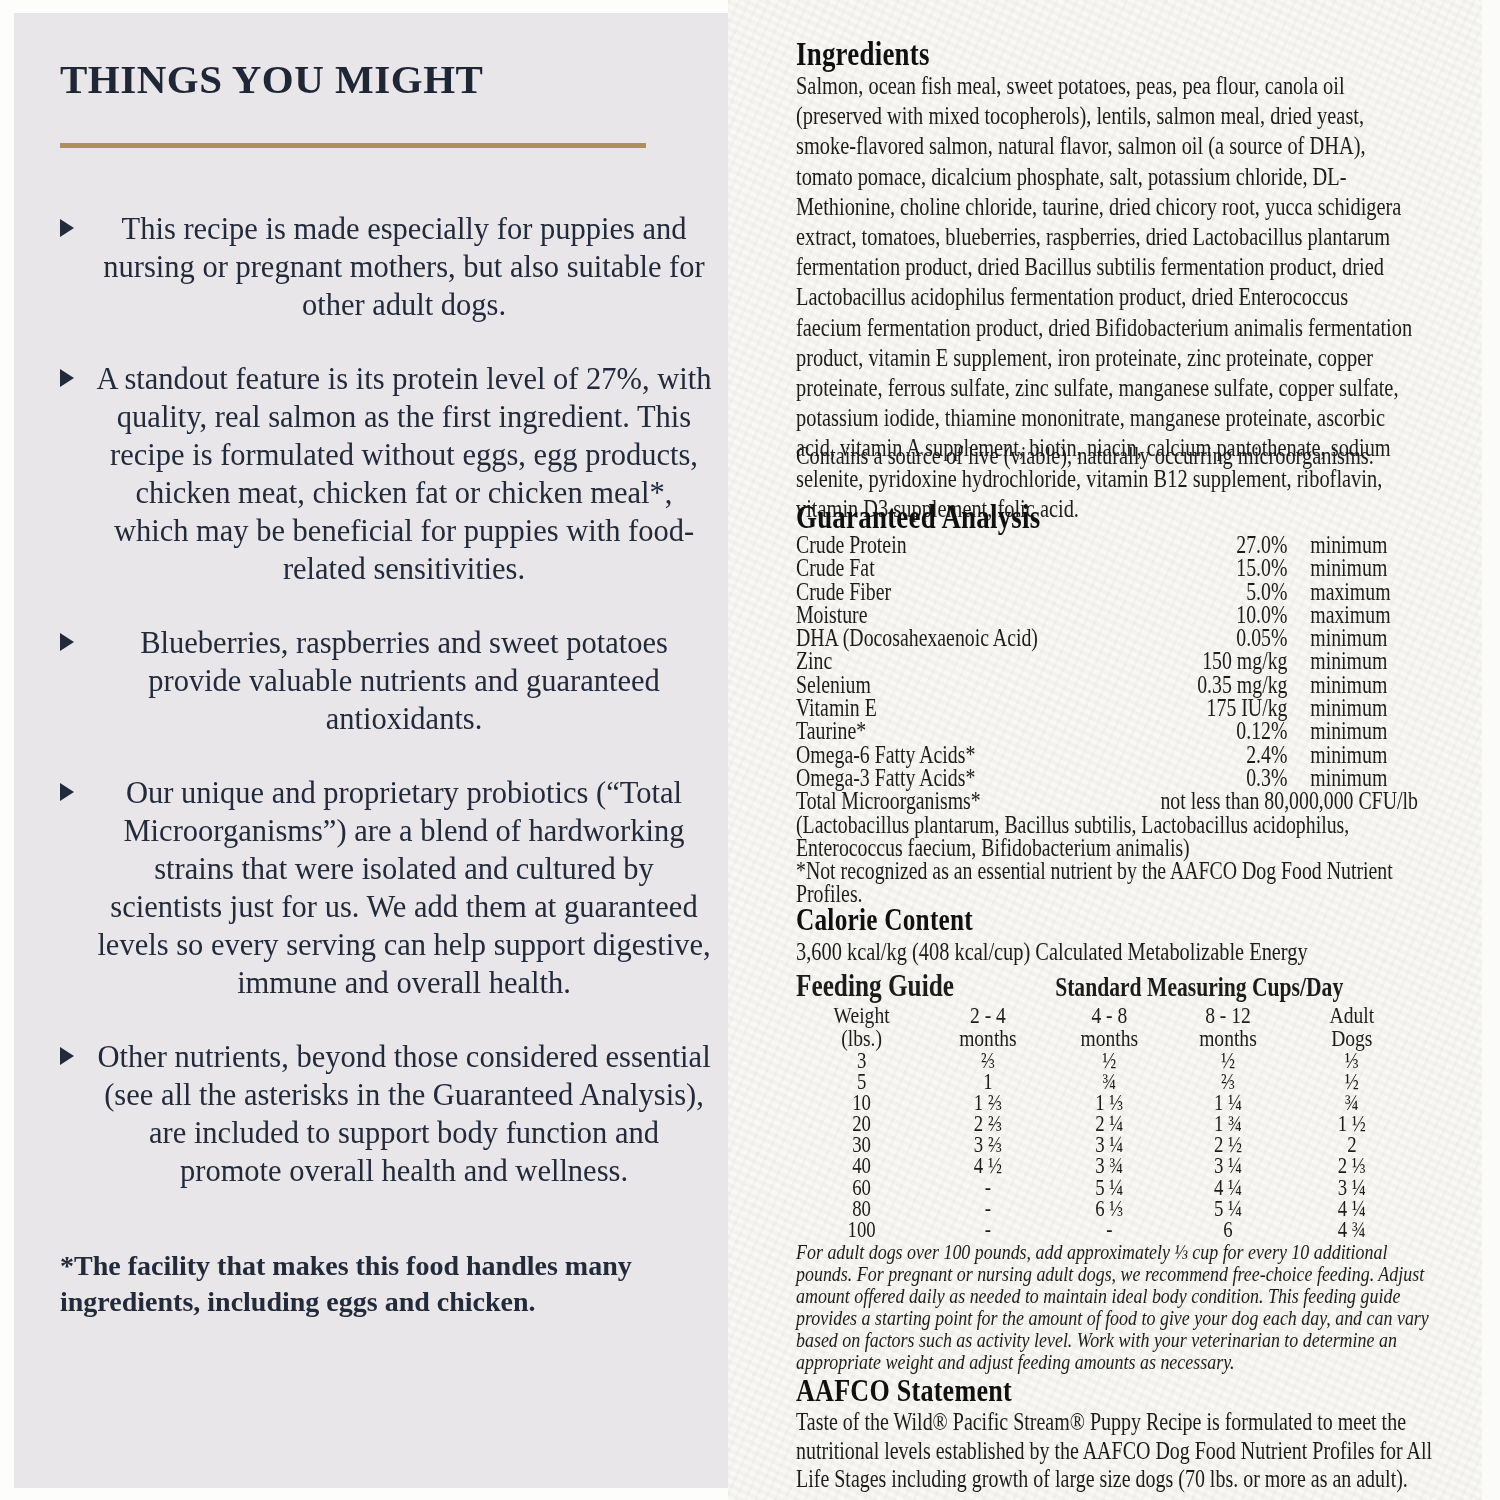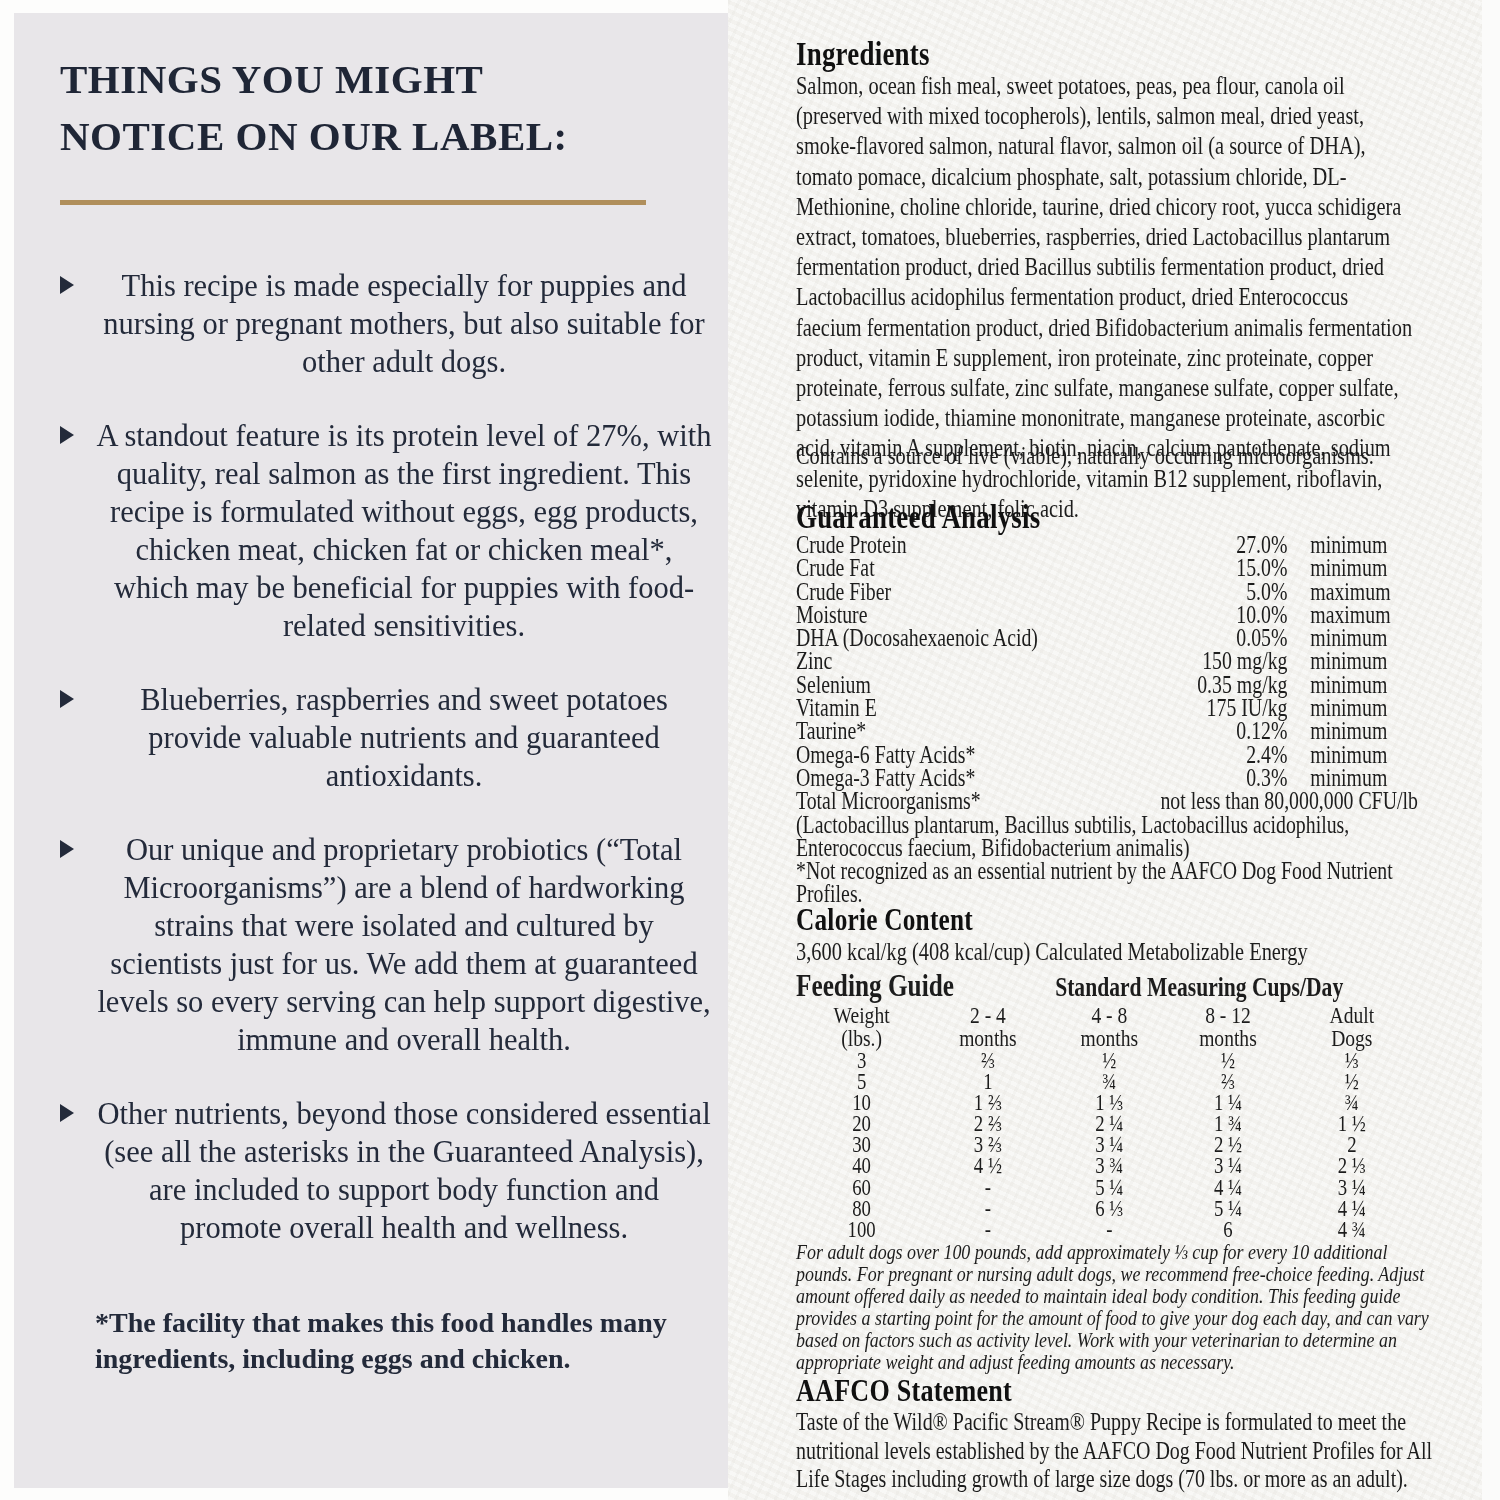--- a/index.html
+++ b/index.html
@@ -12,21 +12,21 @@
     background:#e8e6e9; color:#232a3a; padding:38px 24px 0 46px; }
   .page-title { font-size:41px; font-weight:bold; line-height:57px; letter-spacing:.5px;
     color:#1f2636; }
   .gold-rule { width:586px; height:5px; background:#b08f5c; margin-top:35px; border:0; }
   .bullet-list { margin-top:62px; display:flex; flex-direction:column; gap:36px;text-align:center; }
   .bullet-item { display:flex; }
   .arrow-icon { flex:none; width:0; height:0; margin-top:9px;
     border-top:9px solid transparent; border-bottom:9px solid transparent;
     border-left:14px solid #232a3a; }
   .bullet-text { margin-left:21px; width:618px; font-size:30.5px; line-height:38px; }
-  .facility-footnote { margin-top:58px; margin-left:35px; width:585px;
+  .facility-footnote { margin-top:58px; width:585px;
     font-size:28px; line-height:36px; font-weight:bold; }
 
   
   .right-panel { position:absolute; left:728px; top:0; width:754px; height:1500px;
     background:#f5f4f1; color:#1c1c1c;
     background-image:
       repeating-linear-gradient(115deg, rgba(200,198,190,.10) 0 3px, rgba(255,255,255,0) 3px 9px),
       repeating-linear-gradient(25deg, rgba(255,255,255,.35) 0 4px, rgba(228,226,219,.12) 4px 8px);
   }
   .rp-block { position:absolute; left:68px; transform:scaleX(0.815); transform-origin:0 0;
@@ -55,21 +55,20 @@
   .aafco-text { font-size:24.5px; line-height:28.5px; width:788px; }
 </style>
 </head>
 <body>
 
 <div class="canvas">
 
   <div class="left-panel">
     <div class="page-title">
       <div>THINGS YOU MIGHT</div>
-      <div>NOTICE ON OUR LABEL:</div>
     </div>
     <div class="gold-rule"></div>
 
     <div class="bullet-list">
       <div class="bullet-item">
         <span class="arrow-icon"></span>
         <span class="bullet-text">This recipe is made especially for puppies and nursing or pregnant mothers, but also suitable for other adult dogs.</span>
       </div>
       <div class="bullet-item">
         <span class="arrow-icon"></span>

